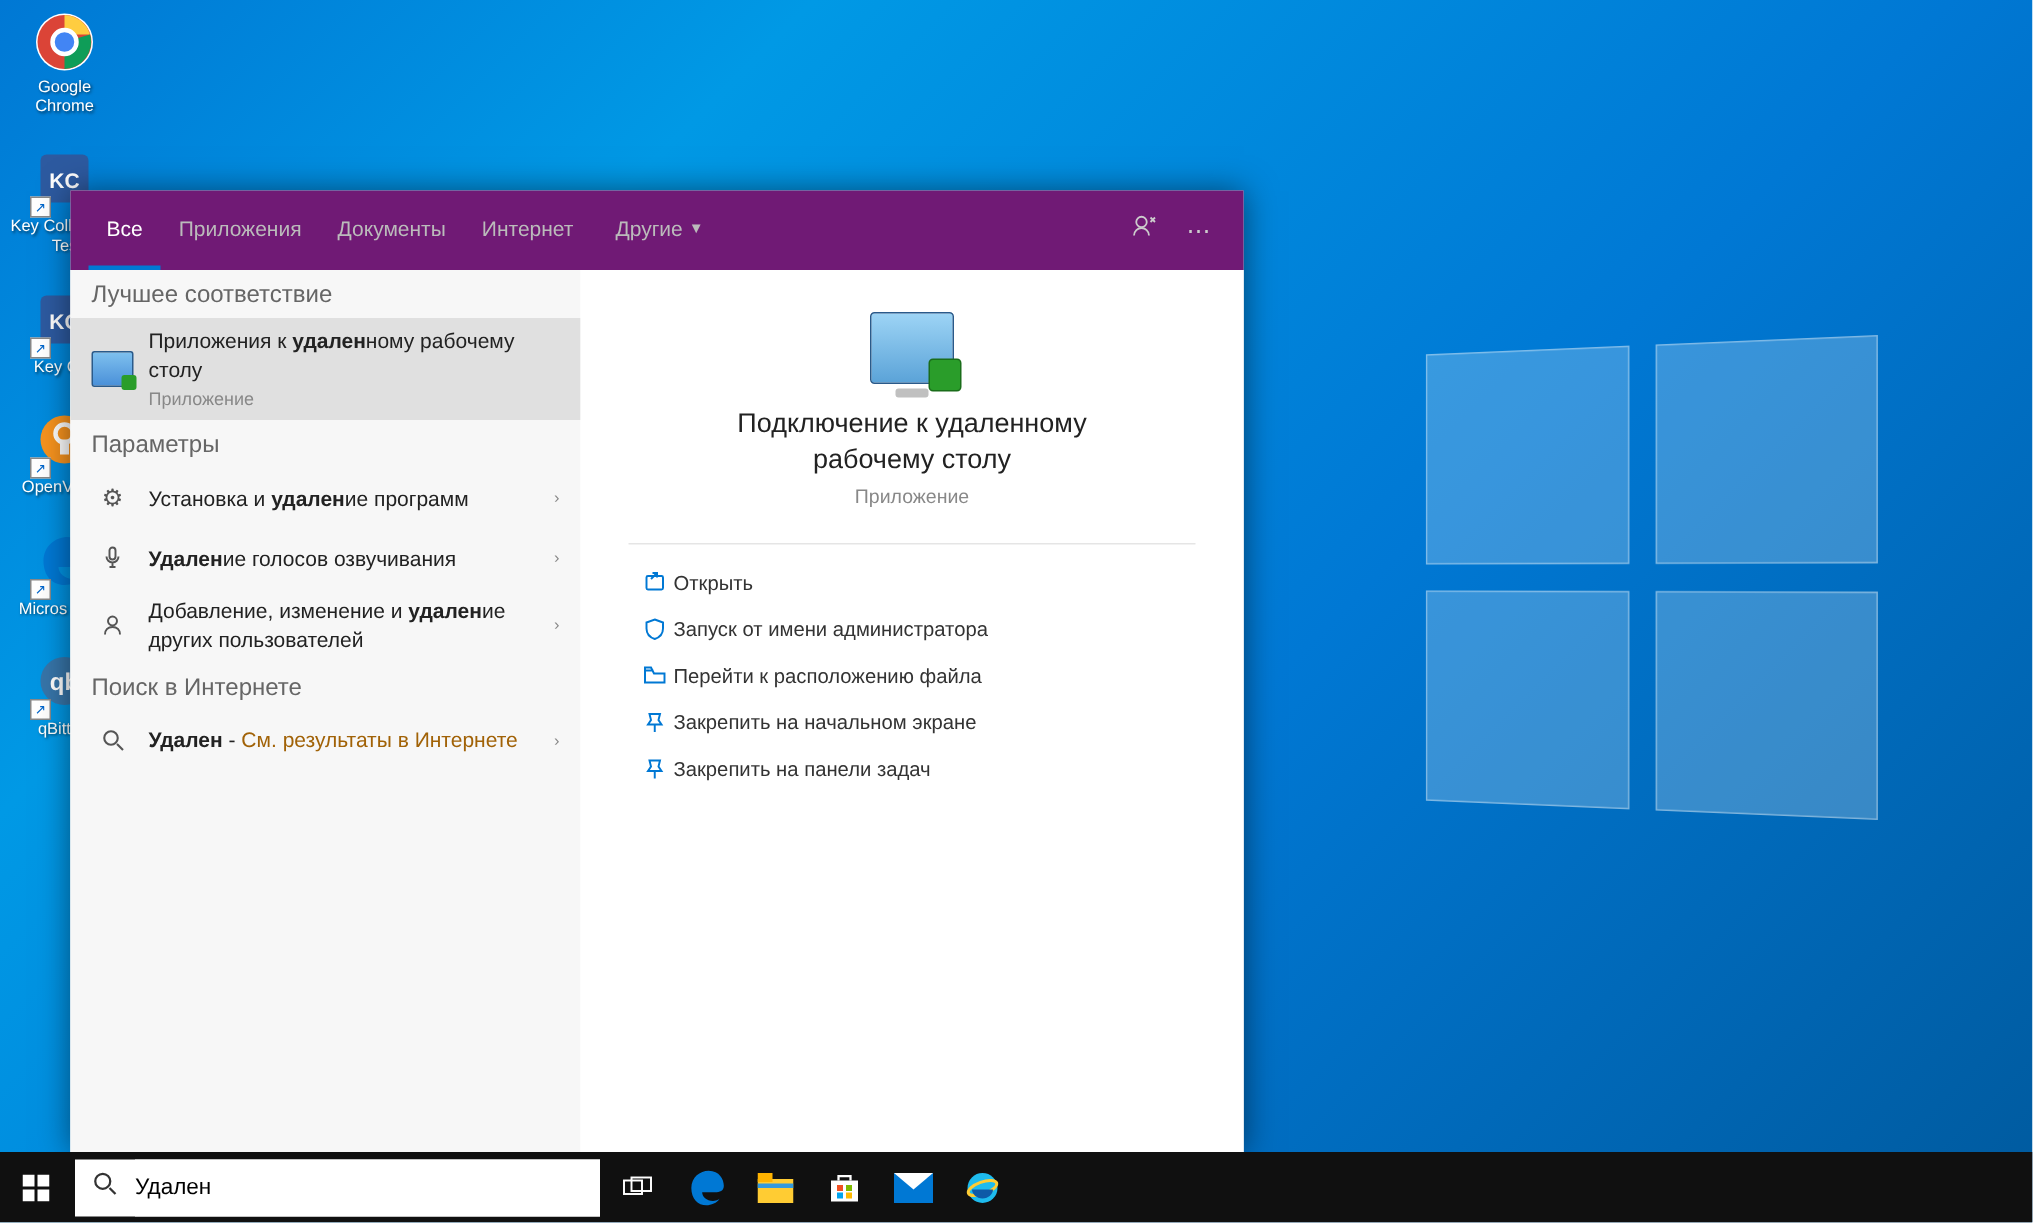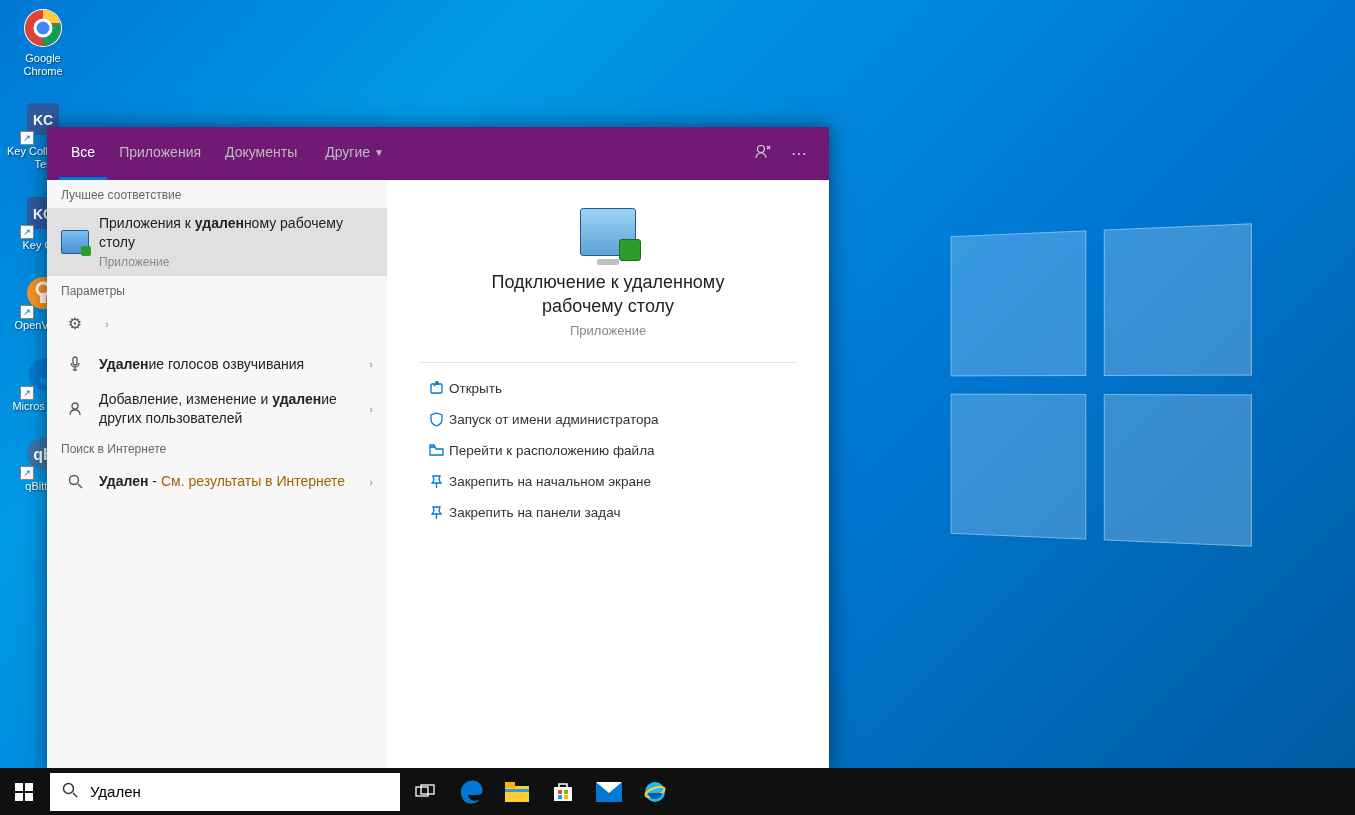--- a/index.html
+++ b/index.html
@@ -30,21 +30,21 @@
 .sp-tab { padding: 0 12px; height:53px; display:flex; align-items:center; cursor:pointer; border-bottom: 3px solid transparent; white-space:nowrap; }
 .sp-tab.active { color:#fff; border-bottom-color:#0078d4; }
 .sp-tab-more { margin-left: 4px; }
 .sp-header-spacer { flex:1; }
 .sp-header-icon { width: 36px; text-align:center; cursor:pointer; color:#ccc; font-size:16px; }
 
 .sp-body { flex:1; display:flex; background:#fff; }
 
 
 .sp-left { width: 340px; background:#f7f7f7; overflow-y:auto; }
-.sp-section-label { font-size:12px; color:#666; padding: 8px 14px 6px; }
+.sp-section-label { font-size:16px; color:#666; padding: 8px 14px 6px; }
 .sp-item { display:flex; align-items:center; padding: 6px 14px; cursor:pointer; position:relative; }
 .sp-item.selected { background:#e0e0e0; }
 .sp-item-icon { width: 28px; height:28px; display:flex; align-items:center; justify-content:center; margin-right: 10px; font-size:16px; color:#555; flex-shrink:0; }
 .sp-item-text { flex:1; font-size:14px; color:#222; line-height:1.35; }
 .sp-item-sub { font-size:12px; color:#888; display:block; margin-top:2px; }
 .sp-item-chev { color:#888; font-size:11px; margin-left:6px; }
 
 
 .sp-right { flex:1; padding: 28px 32px; background:#fff; }
 .sp-r-icon { display:flex; justify-content:center; margin-bottom: 14px; }
@@ -148,20 +148,21 @@
     </div>
     <span class="dicon-label">qBittorr</span>
   </div>
 </div>
 
 <div class="search-panel">
   <div class="sp-header">
     <div class="sp-tab active">Все</div>
     <div class="sp-tab">Приложения</div>
     <div class="sp-tab">Документы</div>
+    <div class="sp-tab">Интернет</div>
     <div class="sp-tab sp-tab-more">
         <span>Другие</span> 
         <span style="font-size:10px;margin-left:4px">▼</span>
       </div>
     <div class="sp-header-spacer"></div>
     <div class="sp-header-icon">
       <svg width="18" height="18" viewBox="0 0 18 18" fill="none" stroke="#ccc" stroke-width="1.2">
           <circle cx="7" cy="6" r="3.5"></circle>
           <path d="M2 15c0-3 2.5-5 5-5s5 2 5 5"></path>
           <path d="M13 3l3 3M16 3l-3 3"></path>
@@ -181,20 +182,21 @@
         <div class="sp-item-text">
           <span>Приложения к </span><b>удален</b><span>ному рабочему столу</span>
           <span class="sp-item-sub">Приложение</span>
         </div>
       </div>
 
       <div class="sp-section-label">Параметры</div>
 
       <div class="sp-item">
         <div class="sp-item-icon">⚙</div>
+        <div class="sp-item-text"><span>Установка и </span><b>удален</b><span>ие программ</span></div>
         <span class="sp-item-chev">›</span>
       </div>
 
       <div class="sp-item">
         <div class="sp-item-icon">
           <svg width="16" height="16" viewBox="0 0 16 16" fill="none" stroke="#555" stroke-width="1.3">
               <rect x="6" y="1" width="4" height="8" rx="2"></rect>
               <path d="M4 7a4 4 0 0 0 8 0M8 11v3M6 14h4"></path>
             </svg>
         </div>

